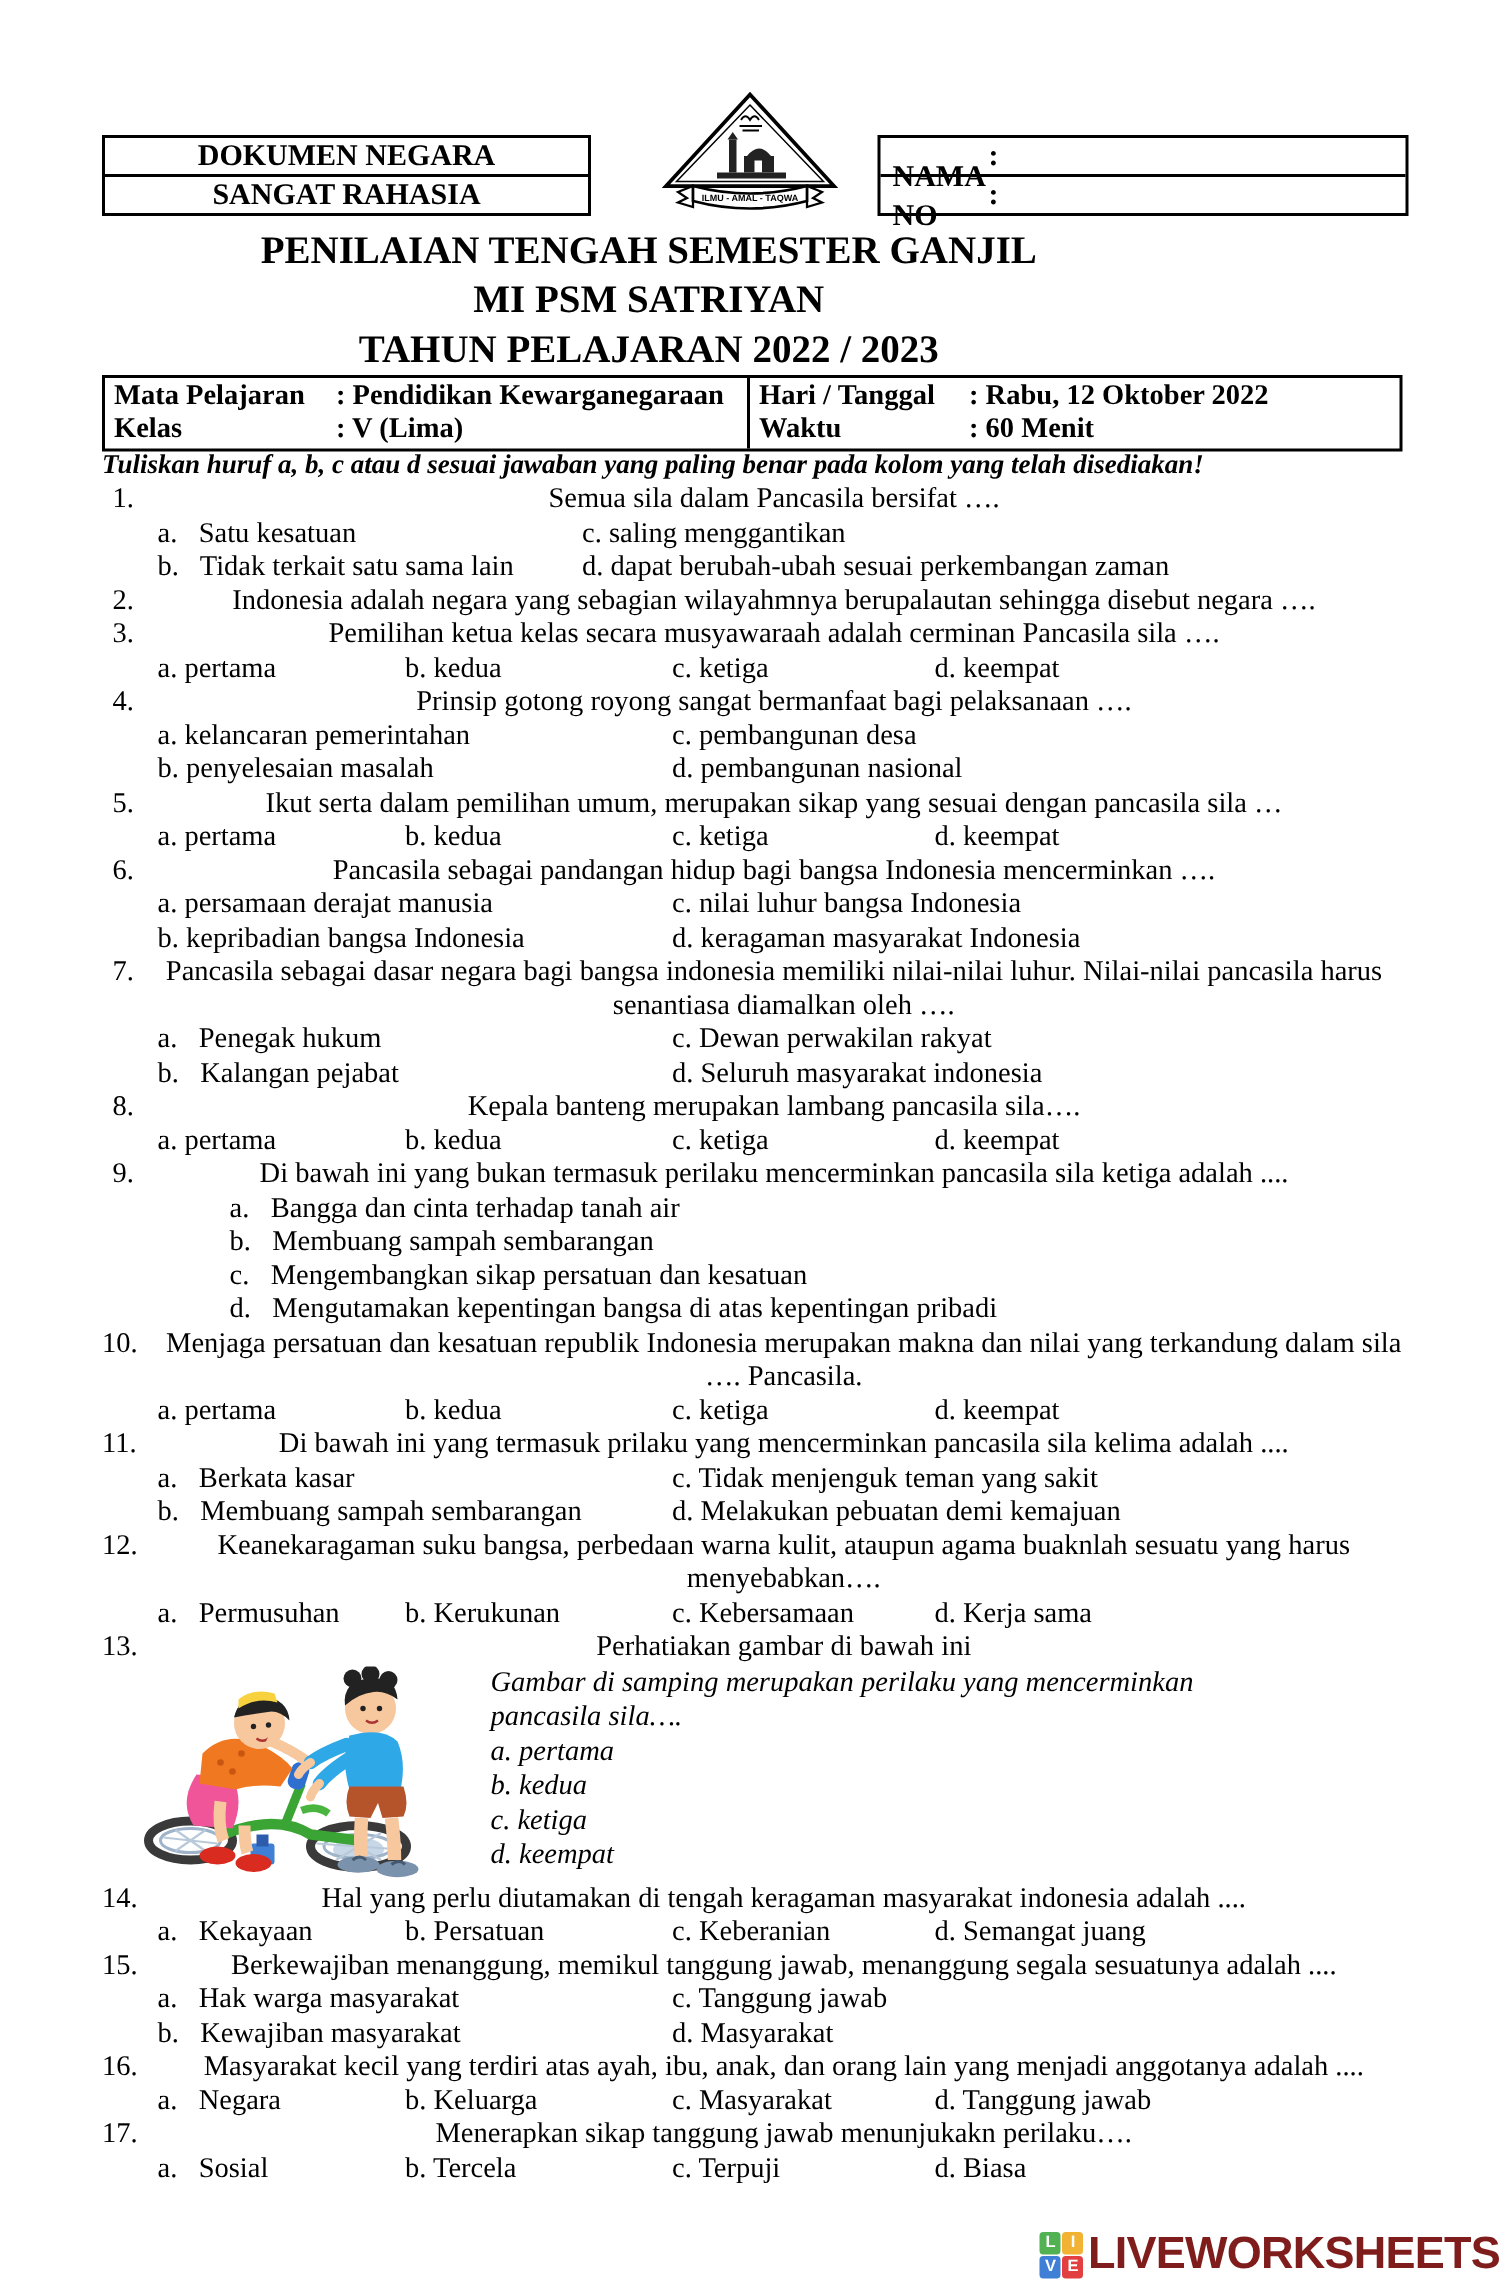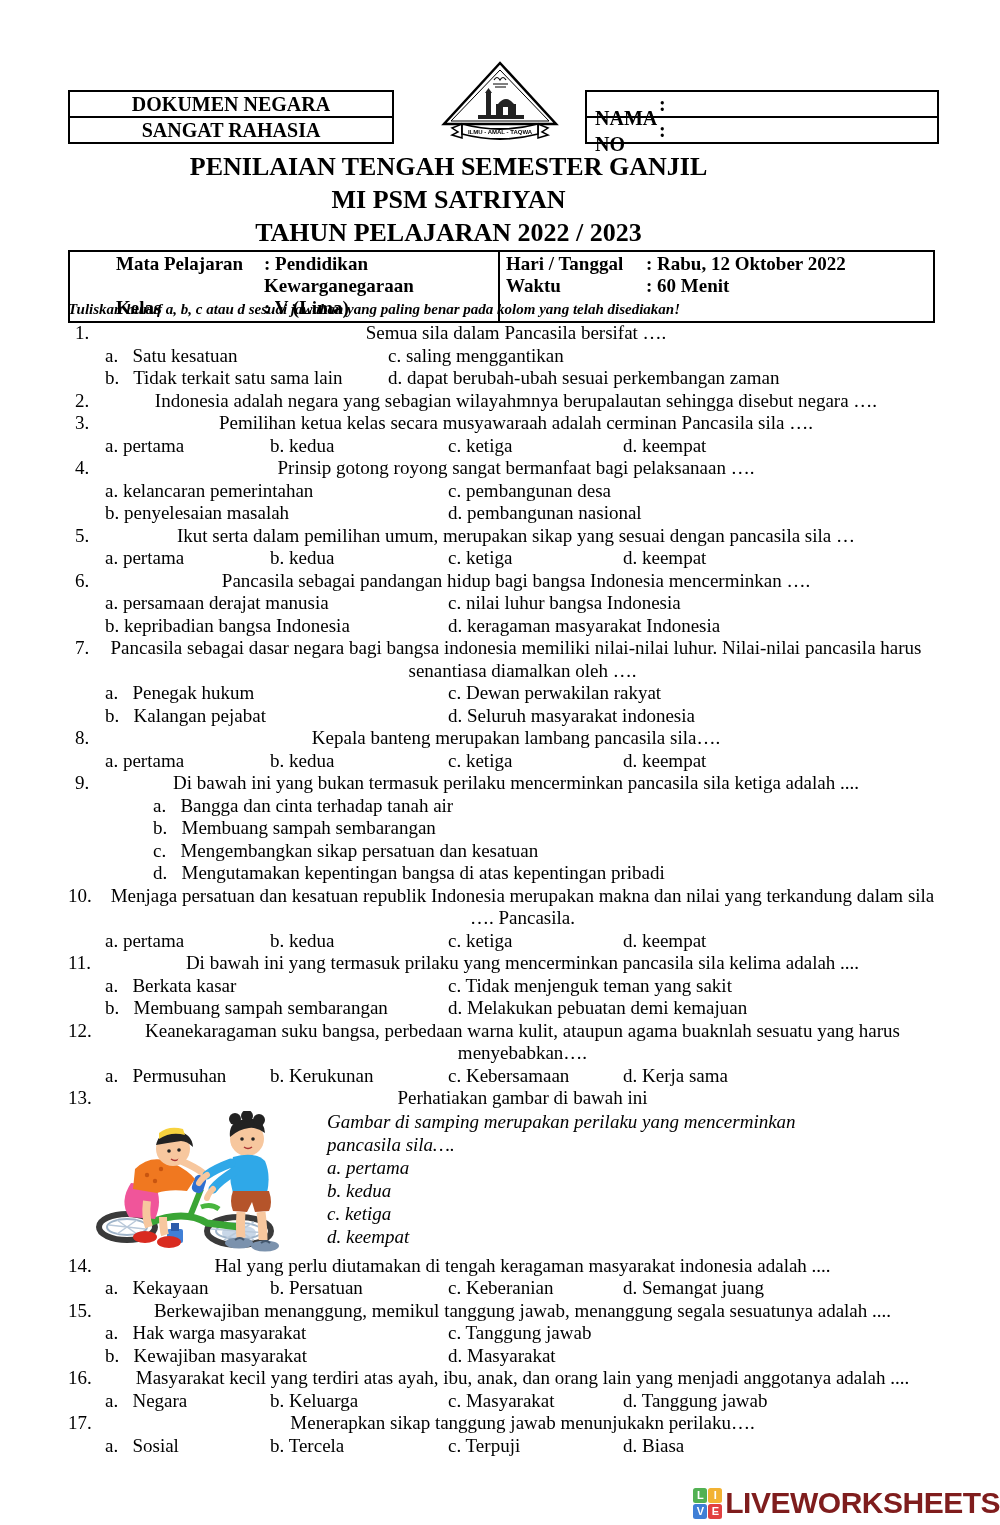--- a/index.html
+++ b/index.html
@@ -12,34 +12,34 @@
 
   .name-box{position:absolute;left:585px;top:90px;width:350px;border:2px solid #000;}
   .nm-row{height:24px;line-height:24px;display:flex;padding-left:8px;font-weight:bold;font-size:20px;}
   .nm-row + .nm-row{border-top:2px solid #000;}
   .nm-label{width:64px;margin-top:14px;}
   .nm-colon{width:12px;}
 
   .logo{position:absolute;left:430px;top:60px;width:140px;height:88px;}
 
   
-  .titles{position:absolute;left:0;top:150px;width:865px;text-align:center;margin-left:16px;}
+  .titles{position:absolute;left:0;top:150px;width:865px;text-align:center;}
   .title-line{font-size:26px;font-weight:bold;line-height:33px;}
 
   
   .info-table{position:absolute;left:68px;top:250px;width:867px;border:2px solid #000;display:grid;grid-template-columns:428px 1fr;box-sizing:border-box;}
   .info-cell{padding:1px 6px 2px 6px;}
   .info-cell + .info-cell{border-left:2px solid #000;}
   .info-row{display:flex;font-weight:bold;font-size:19px;line-height:22px;}
   .il{flex:0 0 auto;}
-  .info-cell.left .il{width:148px;margin-left:40px;}
+  .info-cell.left .il{width:148px;}
   .info-cell.right .il{width:140px;}
 
   
-  .instruction{position:absolute;left:68px;top:298px;width:880px;font-weight:bold;font-style:italic;font-size:15px;line-height:22px;}
+  .instruction{position:absolute;left:68px;top:298px;width:880px;font-weight:bold;font-style:italic;font-size:18px;line-height:22px;}
 
   
   #questions{position:absolute;left:68px;top:322px;width:872px;font-size:19px;line-height:22.5px;}
   .question{position:relative;padding-left:37px;}
   .q-num{position:absolute;left:7px;top:0;}
   .question.dd .q-num{left:0;}
   .q-text{text-indent:-13px;text-align:center;}
   .question.dd .q-text{text-indent:0;}
   .opt-row{display:grid;}
   .opt-row.g4{grid-template-columns:165px 178px 175px auto;}

